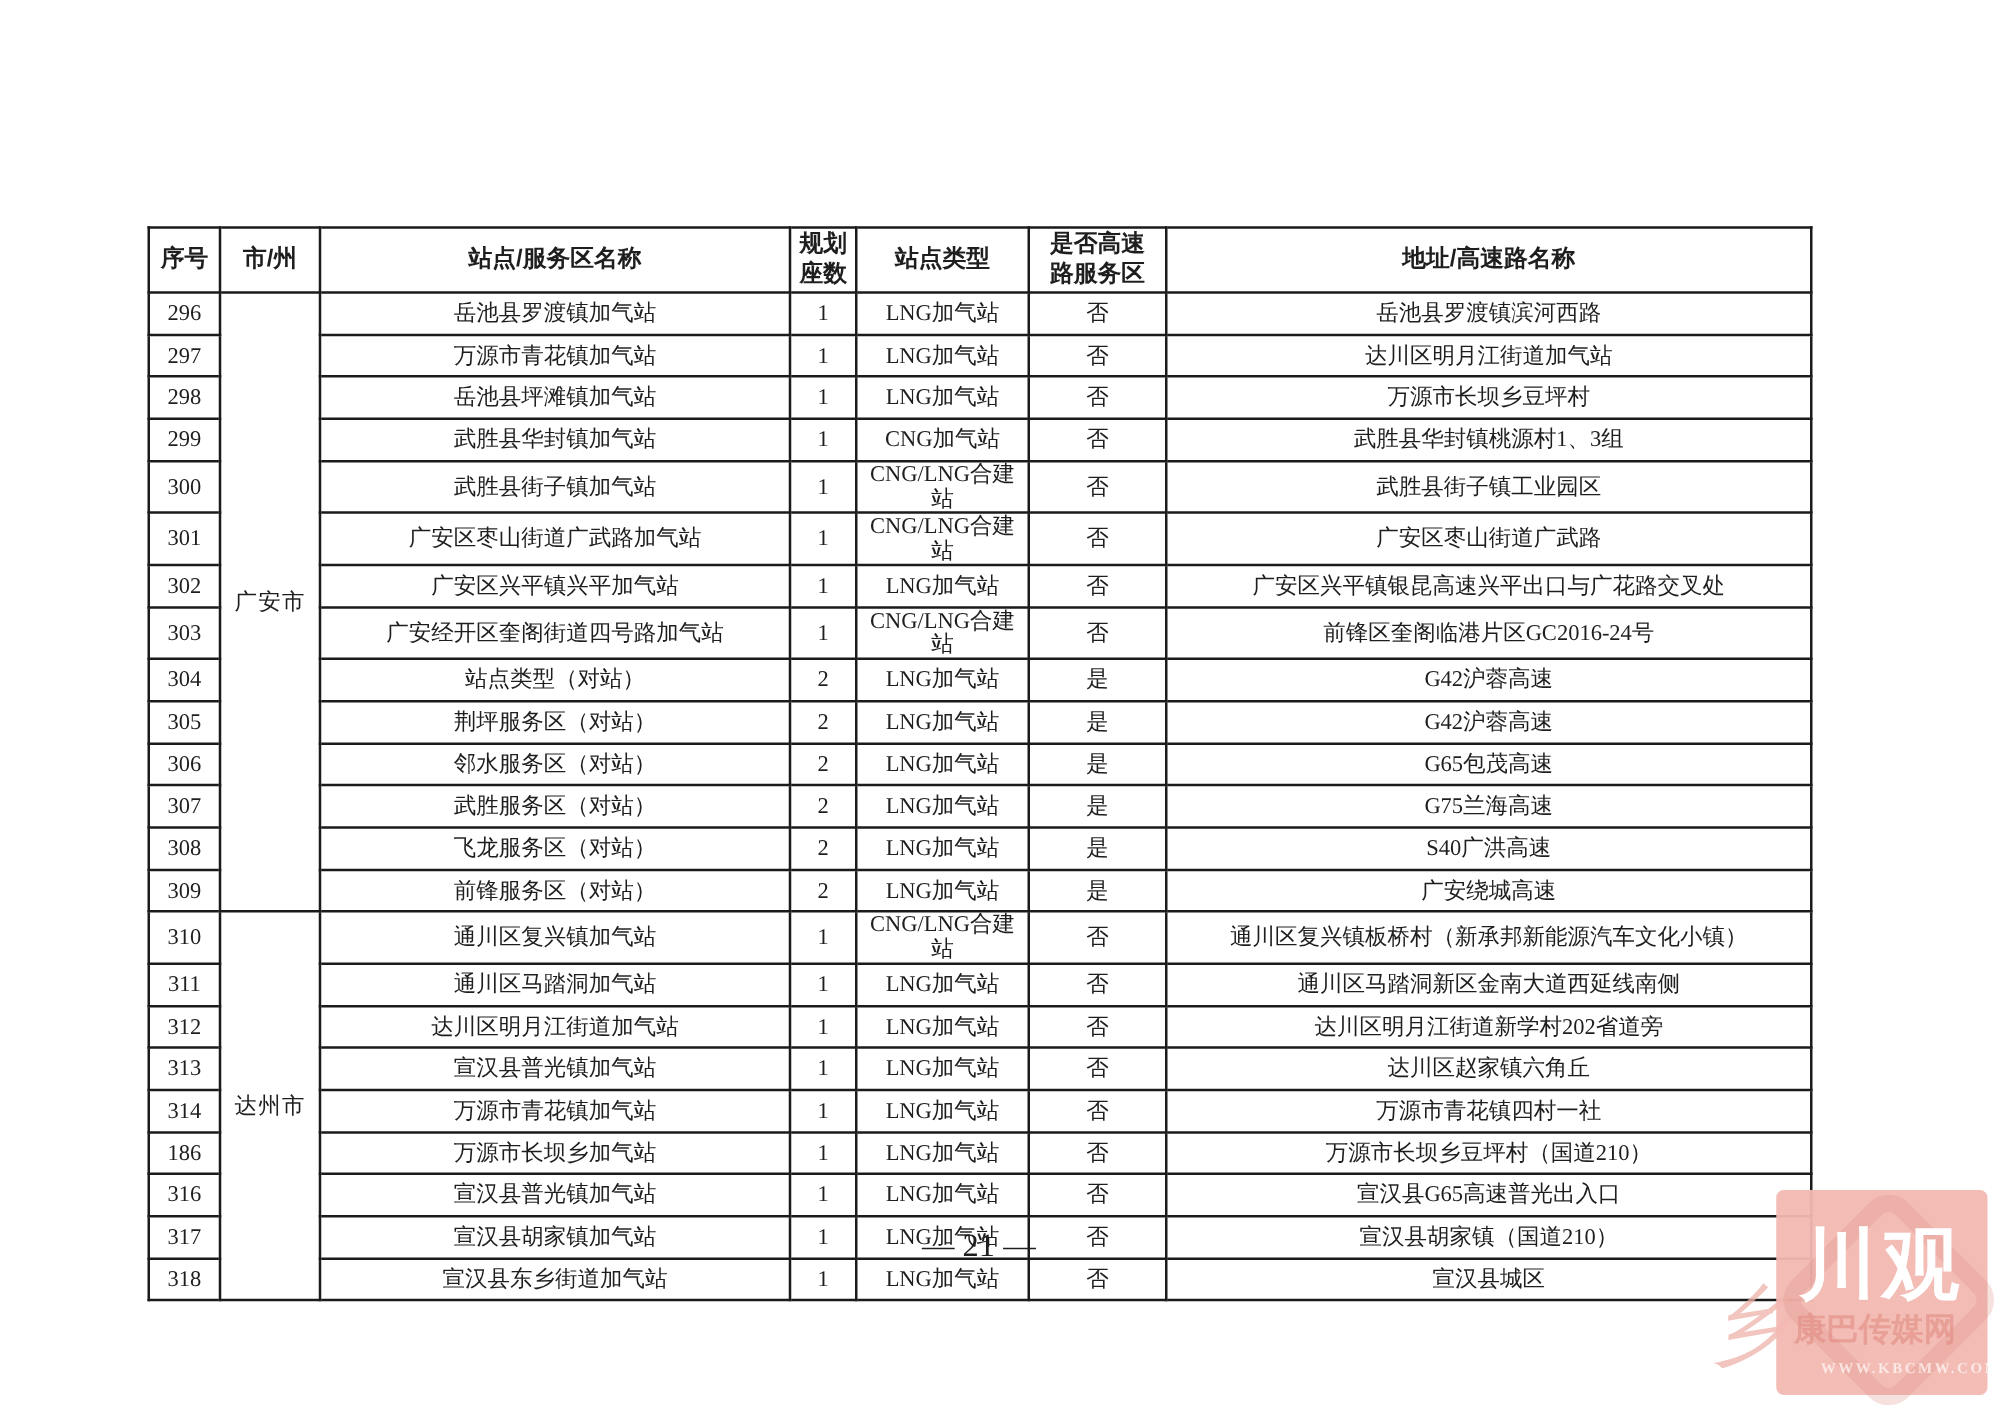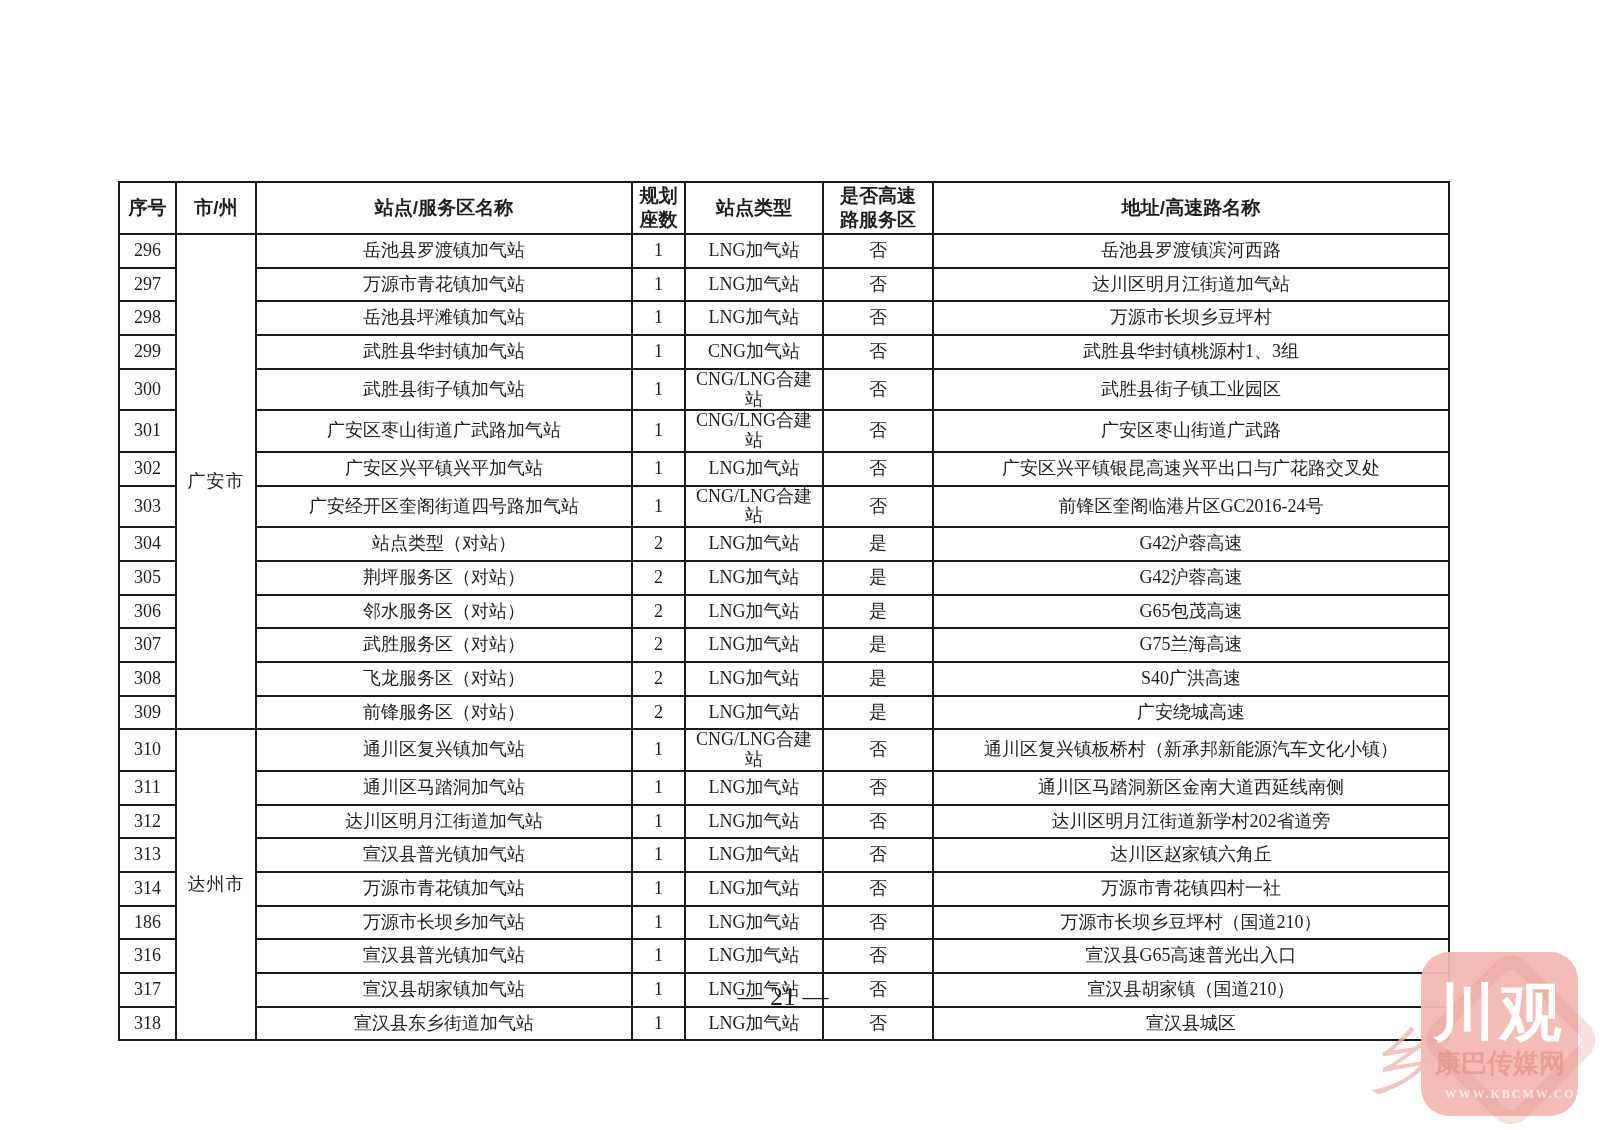--- a/index.html
+++ b/index.html
@@ -22,22 +22,22 @@
   }
   .doc-table tbody td { height:31.7px; font-size:18px; line-height:1.1; }
   td.cell-city { font-size:19px; letter-spacing:1px; }
   td.cell-no { font-variant-numeric:lining-nums; }
   .footer-pagenum {
     position:absolute; left:118px; top:982px; width:1330px;
     text-align:center; font-size:26px; color:#1e1e1e;
   }
   
   .watermark {
-    position:absolute; left:1421px; top:952px; width:157px; height:164px;
-    background:rgba(242,184,177,0.95); border-radius:28px;
+    position:absolute; left:1421px; top:952px; width:169px; height:164px;
+    background:rgba(242,184,177,0.95); border-radius:6px;
   }
   .wm-emblem {
     position:absolute; left:24px; top:22px; width:104px; height:104px;
     border:14px solid rgba(224,148,138,0.28); border-radius:22px;
     transform:rotate(45deg);
   }
   .wm-title {
     position:absolute; left:0; top:30px; width:100%; text-align:center;
     font-family:"Liberation Sans","DejaVu Sans",sans-serif;
     font-size:62px; font-weight:bold; color:#ffffff; letter-spacing:4px;

